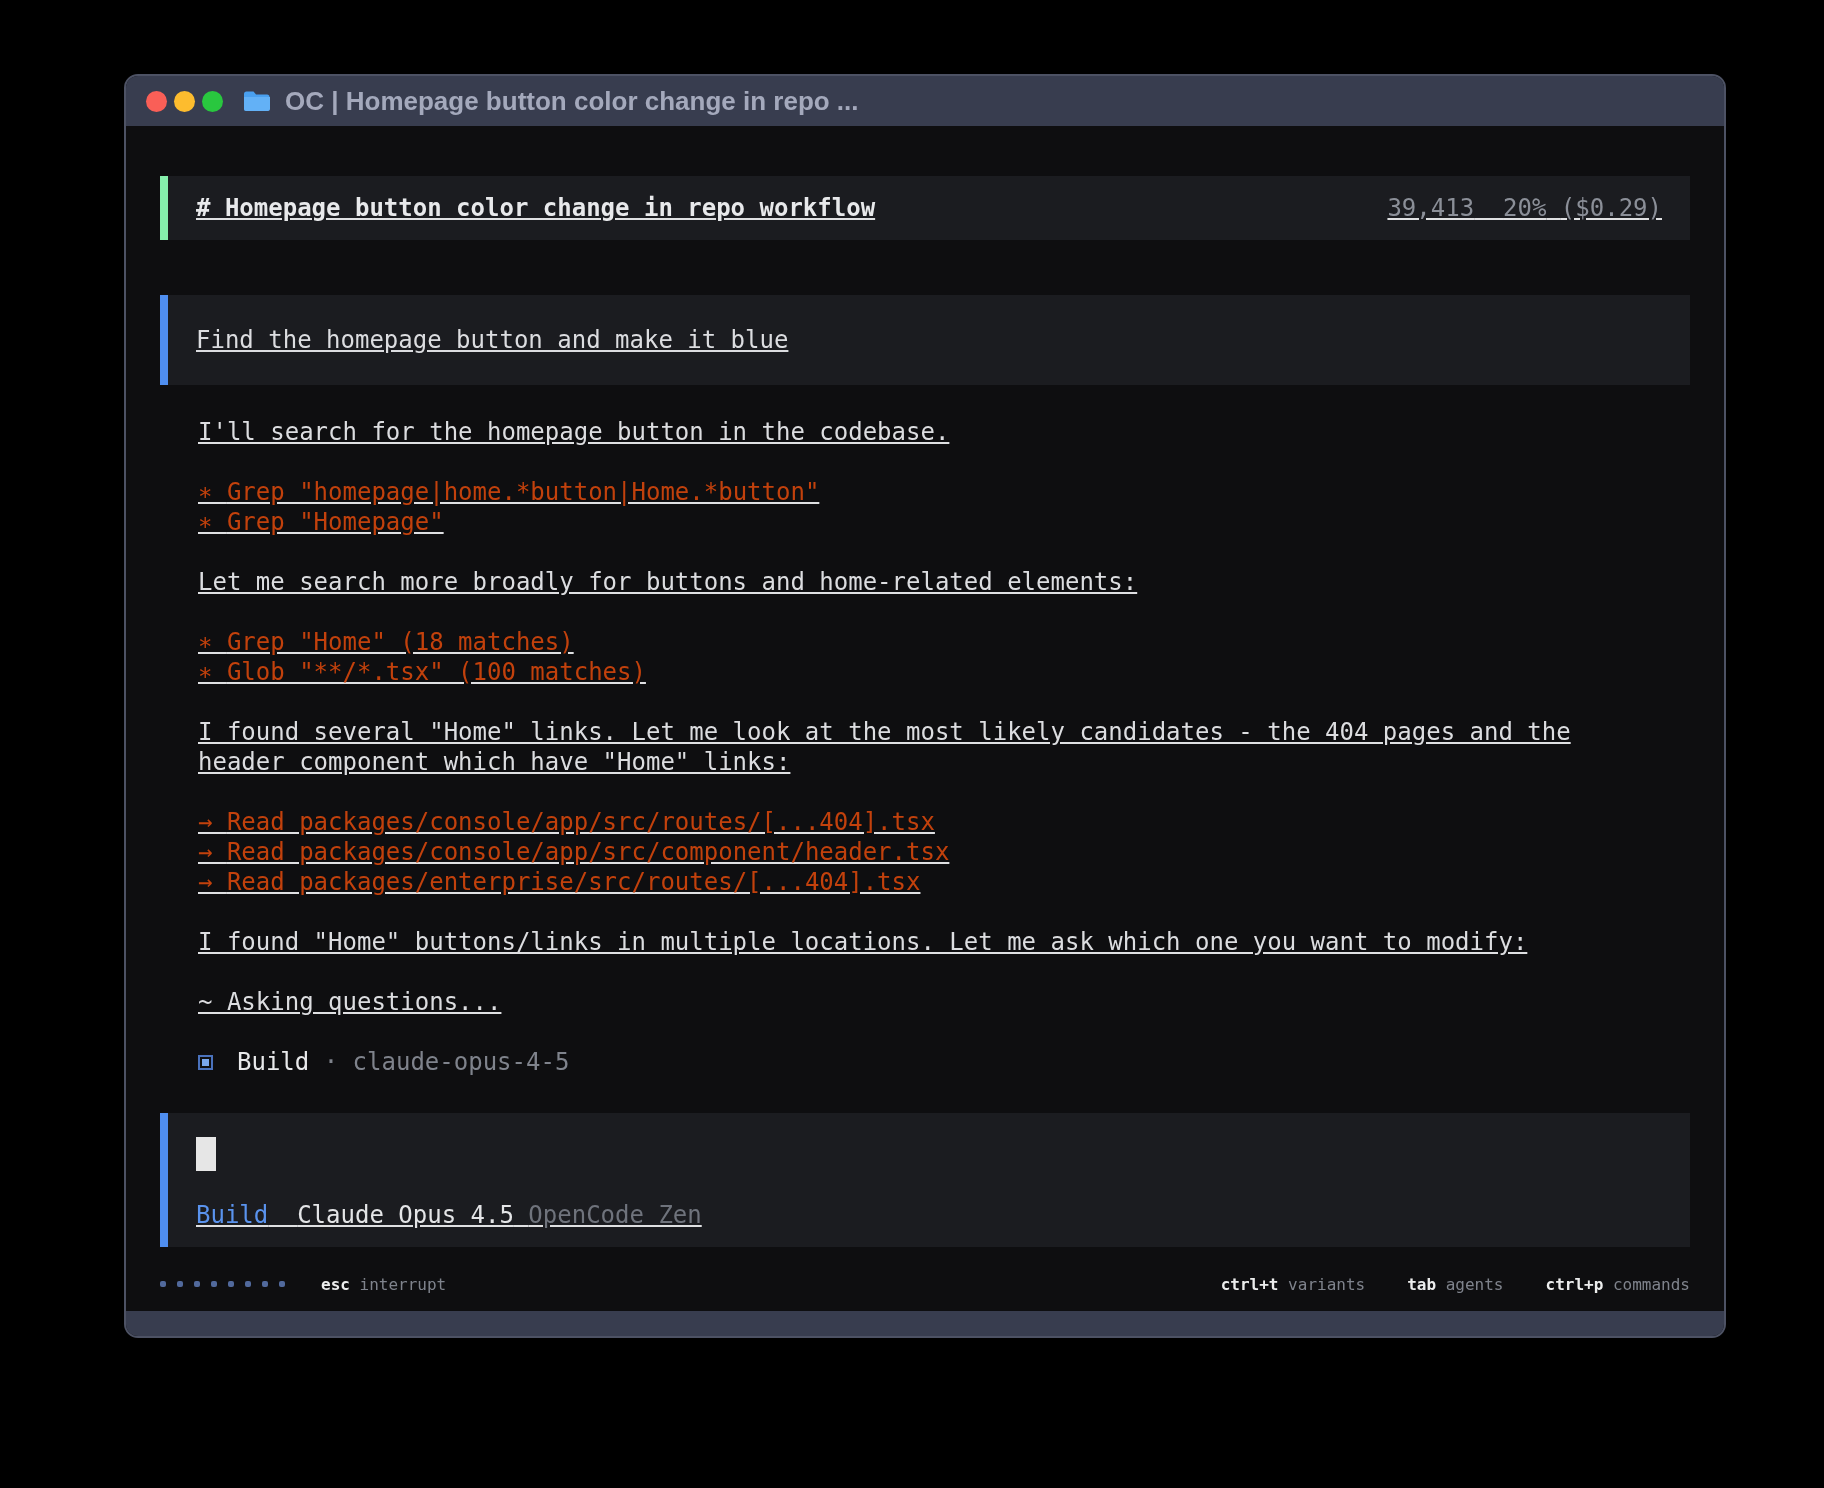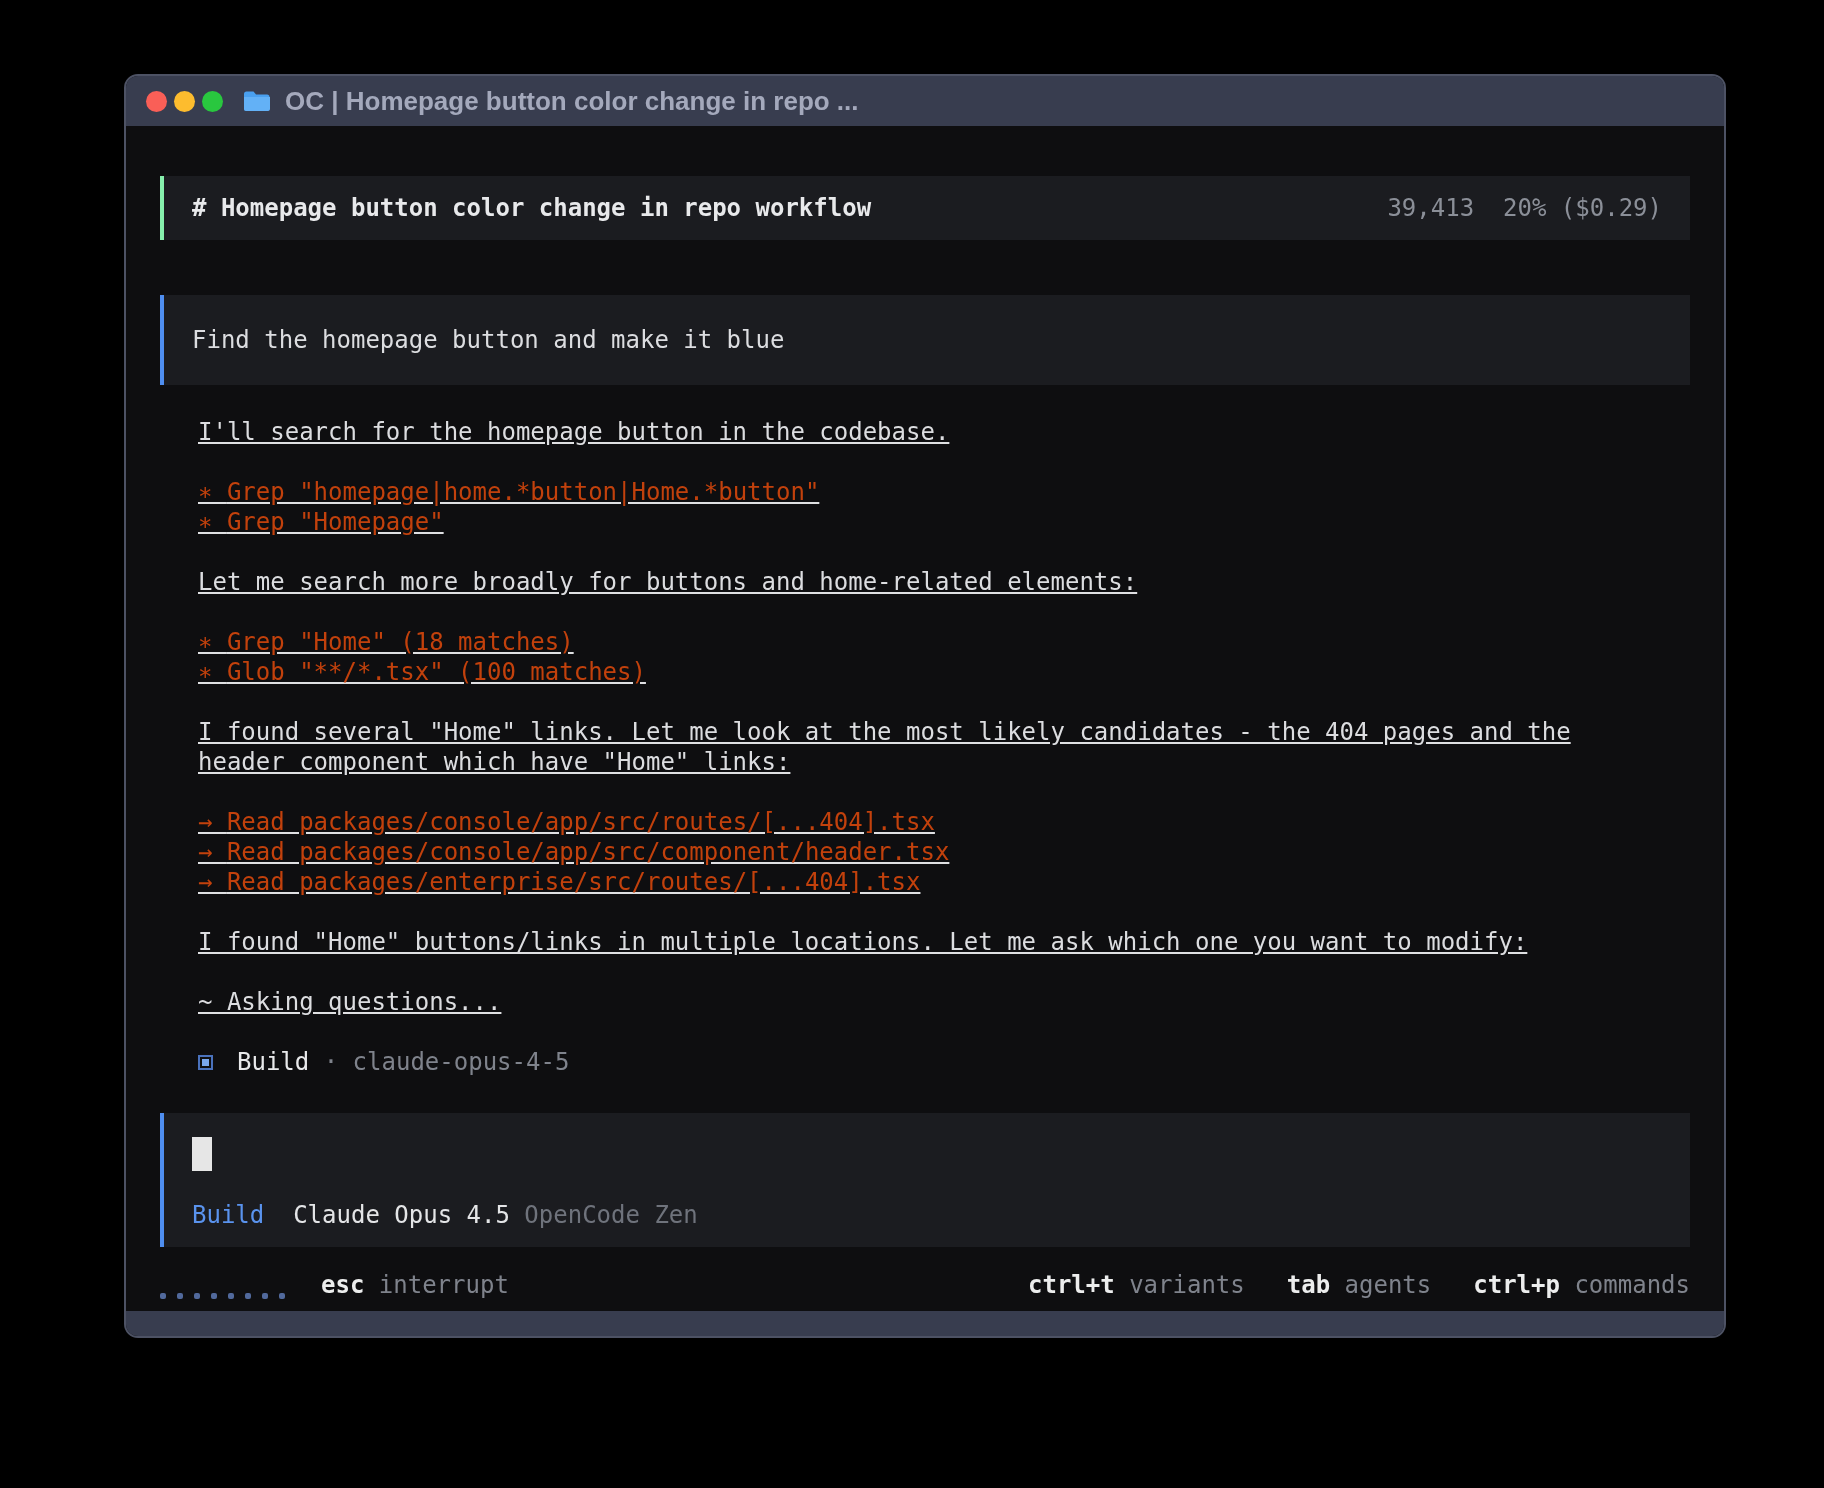--- a/index.html
+++ b/index.html
@@ -26,21 +26,21 @@
   .folder { width: 28px; height: 24px; display: inline-block; }
   .wtitle {
     font-family: "Liberation Sans", sans-serif; font-weight: bold;
     font-size: 26px; color: #a4a9bc; margin-left: 6px;
     white-space: nowrap; overflow: hidden;
   }
 
   
   .terminal { flex: 1 1 auto; padding: 50px 34px 0 34px; overflow: hidden; color: #dfe0e2; }
 
-  .block { background: #1b1c20; border-left: 4px solid #86efac; }
+  .block { background: #1b1c20; border-left: 8px solid #86efac; text-decoration: underline; }
   .session-header {
     height: 64px; display: flex; align-items: center; justify-content: space-between;
     padding: 0 28px;
   }
   .session-title { font-size: 24px; font-weight: bold; color: #e8e9eb; white-space: pre; }
   .session-meta { font-size: 24px; color: #8b8f98; white-space: pre; }
 
   .user-msg {
     border-left-color: #4f8ef0; margin-top: 55px; height: 90px;
     display: flex; align-items: center; padding: 0 28px;
@@ -70,22 +70,22 @@
     display: flex; flex-direction: column; justify-content: space-between;
     padding: 24px 28px 18px 28px;
   }
   .cursor { width: 20px; height: 34px; background: #e6e6e6; }
   .input-footer { font-size: 24px; white-space: pre; }
   .mode-blue { color: #5a93ee; }
   .model-white { color: #e4e5e7; }
   .provider-gray { color: #6f737c; }
 
   .statusbar {
-    margin-top: 22px; height: 30px; display: flex; align-items: flex-end;
-    font-size: 24px; white-space: pre;
+    margin-top: 22px; height: 30px; display: flex; align-items: center;
+    font-size: 16px; white-space: pre;
   }
   .spinner { display: flex; align-items: center; gap: 11px; margin-right: 36px; }
   .dot { width: 6px; height: 6px; border-radius: 2px; background: #51699c; }
   .hint-key { color: #eceded; font-weight: bold; }
   .hint-label { color: #7f838c; }
   .hints-right { margin-left: auto; display: flex; }
   .hint-group { margin-left: 42px; }
 
   
   .footerbar { flex: 0 0 25px; background: #383d4f; margin-top: auto; }

